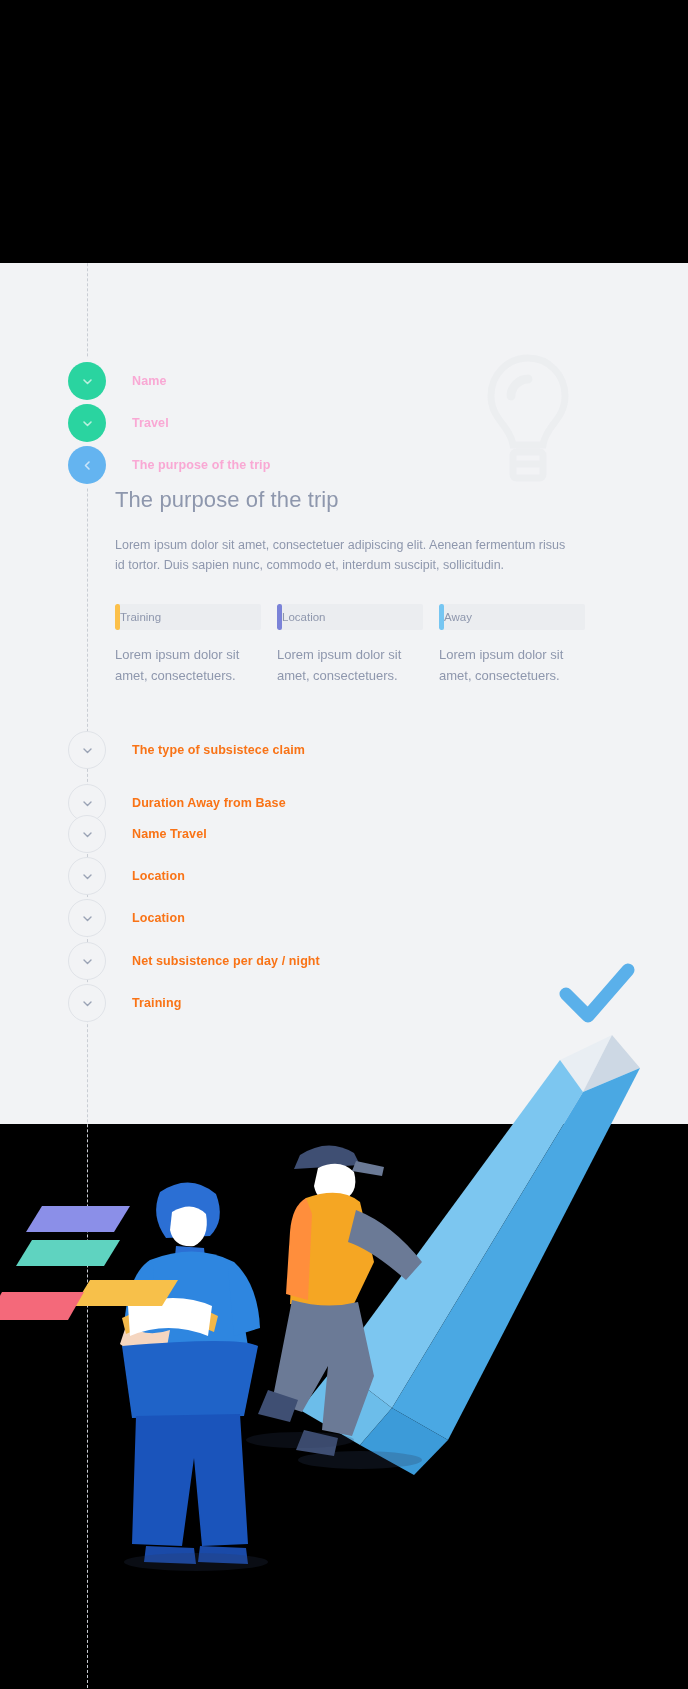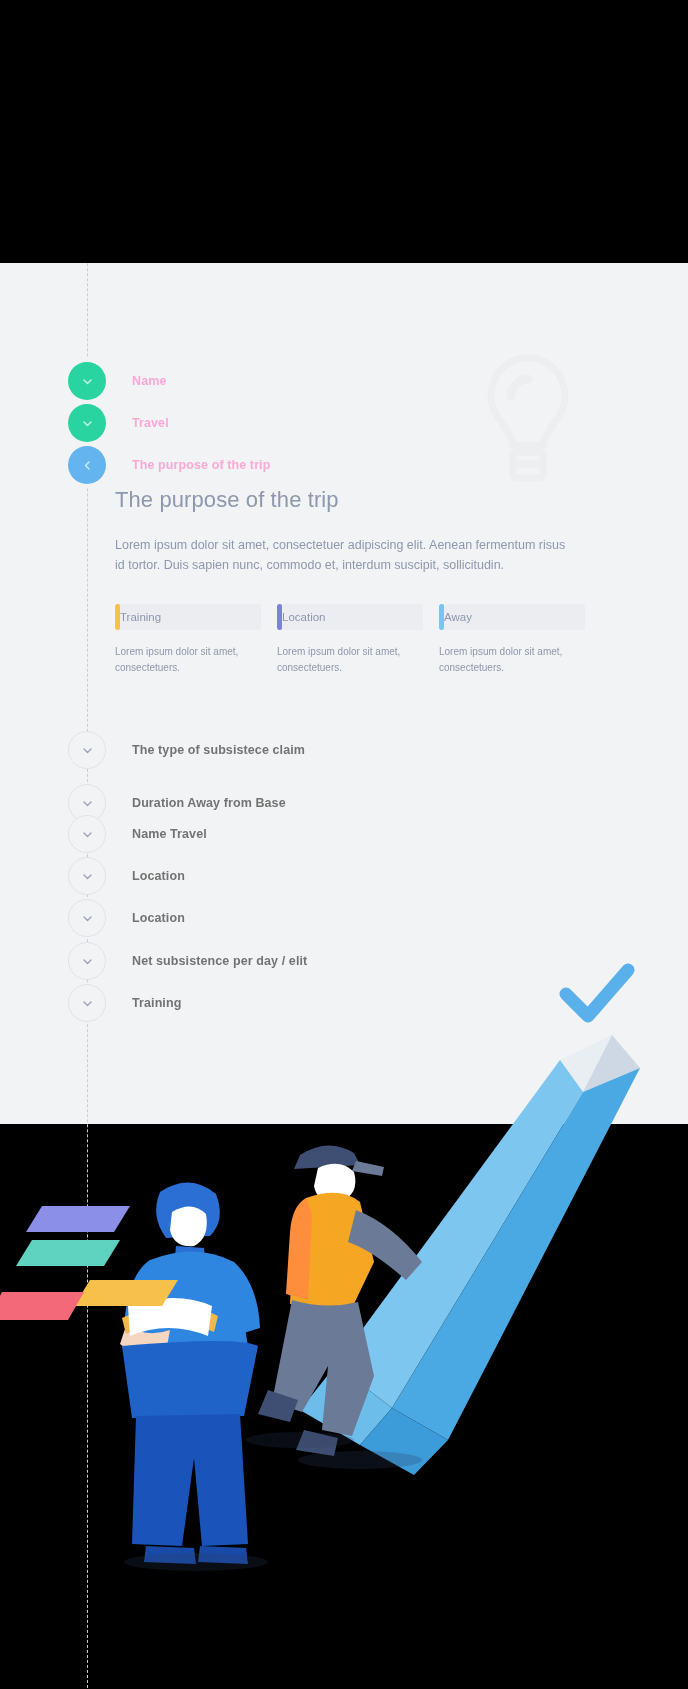--- a/index.html
+++ b/index.html
@@ -23,36 +23,36 @@
   .steps{position:absolute;left:0;top:0;width:688px;z-index:3;}
   .step{position:absolute;left:68px;display:flex;align-items:center;}
   .dot{width:38px;height:38px;border-radius:50%;display:flex;align-items:center;
        justify-content:center;box-sizing:border-box;flex:none;background:#f2f3f5;}
   .dot.done{background:#2ad4a0;box-shadow:0 0 0 4px #f2f3f5;}
   .dot.active{background:#64b4f0;box-shadow:0 0 0 4px #f2f3f5;}
   .dot.todo{background:#f2f3f5;border:1px solid #e0e3e8;}
   .dot svg{display:block;}
   .step-label{margin-left:26px;font-size:12.5px;font-weight:bold;color:#f9a8d4;
               white-space:nowrap;letter-spacing:.1px;}
-  .step-label.todo{color:#737373;}
+  .step-label.todo{color:#f97316;}
 
   
   .content{position:absolute;left:115px;top:487px;width:470px;z-index:3;}
   .content h2{margin:0;font-size:22px;font-weight:normal;color:#8e97ad;letter-spacing:.1px;}
   .content p.lead{margin:22px 0 0 0;font-size:12.5px;line-height:1.62;color:#8e97ad;
                   width:452px;}
 
   .cards{display:flex;gap:16px;margin-top:28px;}
   .card{width:146px;}
   .card-head{display:flex;align-items:stretch;background:#ebedf0;height:26px;border-radius:2px;
              overflow:hidden;}
   .card-bar{width:5px;flex:none;border-radius:2px;}
   .card-title{font-size:11.5px;color:#8e97ad;display:flex;align-items:center;
               }
-  .card-body{margin-top:14px;font-size:10px;line-height:1.65;color:#8e97ad;}
+  .card-body{margin-top:14px;font-size:13px;line-height:1.65;color:#8e97ad;}
 
   
   .illus{position:absolute;left:0;top:940px;width:688px;height:749px;z-index:6;}
 </style>
 </head>
 <body>
 
 <div class="band-top"></div>
 
 <div class="panel"></div>
@@ -141,21 +141,21 @@
     </div>
     <div class="step-label todo">Location</div>
   </div>
 
   <div class="step" style="top:942px">
     <div class="dot todo">
       <svg width="13" height="13" viewBox="0 0 13 13" fill="none" stroke="#9aa3b5" stroke-width="1.4" stroke-linecap="round" stroke-linejoin="round">
           <path d="M3 5l3.5 3.5L10 5"></path>
         </svg>
     </div>
-    <div class="step-label todo">Net subsistence per day / elit</div>
+    <div class="step-label todo">Net subsistence per day / night</div>
   </div>
 
   <div class="step" style="top:984px">
     <div class="dot todo">
       <svg width="13" height="13" viewBox="0 0 13 13" fill="none" stroke="#9aa3b5" stroke-width="1.4" stroke-linecap="round" stroke-linejoin="round">
           <path d="M3 5l3.5 3.5L10 5"></path>
         </svg>
     </div>
     <div class="step-label todo">Training</div>
   </div>

